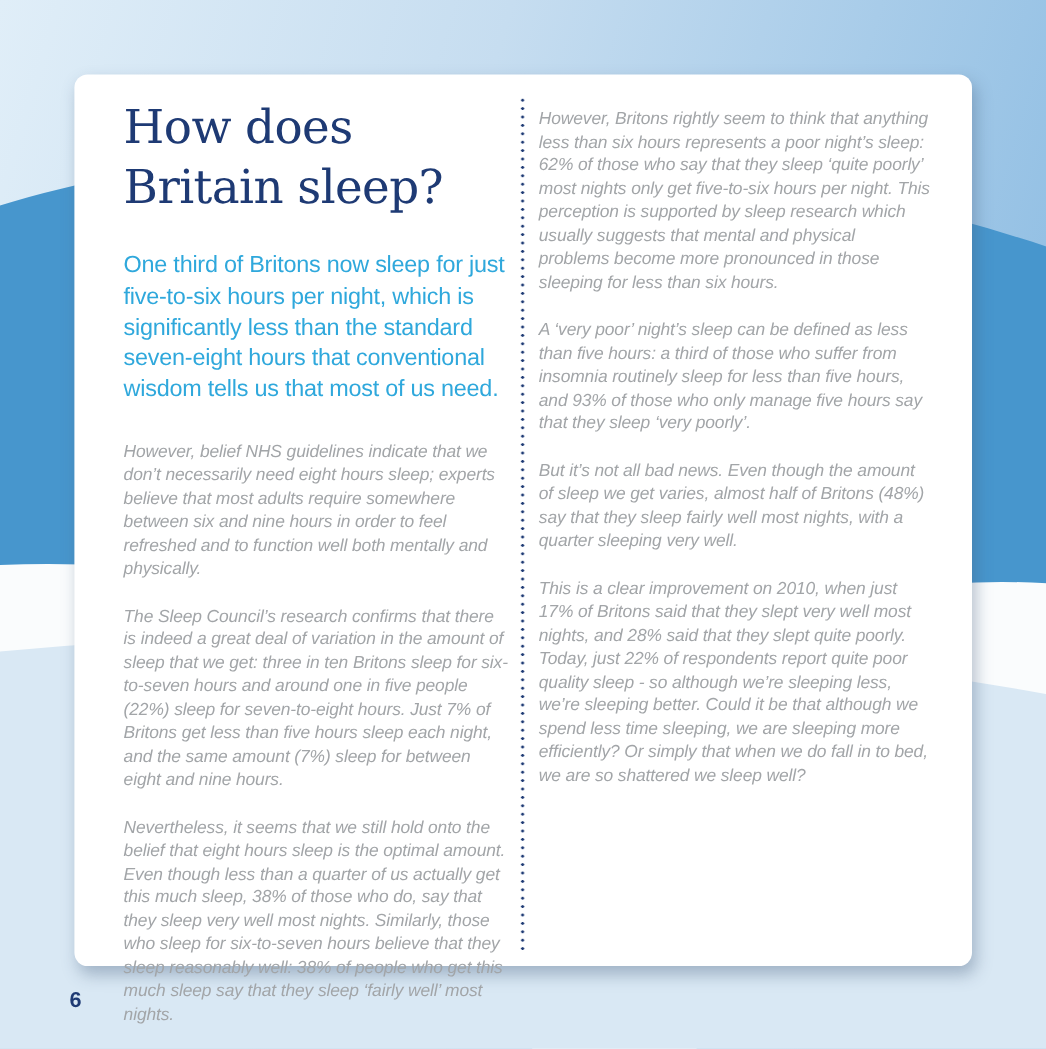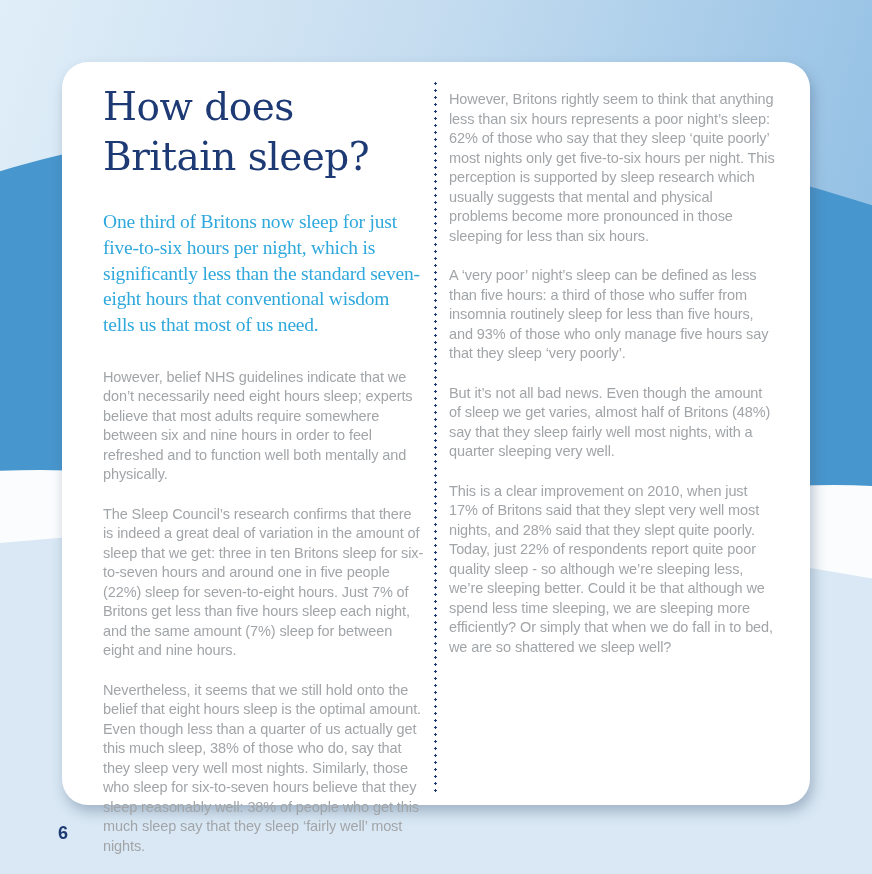--- a/index.html
+++ b/index.html
@@ -14,36 +14,36 @@
     background:var(--bottom-light);
     font-family:"Liberation Sans", sans-serif;
   }
   .bg{position:absolute; left:0; top:0; width:872px; height:874px; display:block;}
   .bg .sky-rect{fill:url(#skyGrad);}
   .bg .cloud-blue{fill:var(--cloud-blue);}
   .bg .cloud-white{fill:var(--cloud-white);}
   .bg .bottom-band{fill:var(--bottom-light);}
   .card{
     position:absolute; left:62px; top:62px; width:748px; height:743px;
-    background:var(--card-white); border-radius:26px;
+    background:var(--card-white); border-radius:11px;
     box-shadow:3px 7px 13px rgba(70,95,125,0.38);
   }
   .col-left{position:absolute; left:41px; top:20px; width:322px;}
   .col-right{position:absolute; left:387px; top:28px; width:326px;}
   .title{
     margin:0 0 28px 0; font-family:"DejaVu Serif", serif; font-weight:400;
     font-size:39px; line-height:1.27; color:var(--heading-navy); letter-spacing:-0.5px;
   }
   .intro{
-    margin:0 0 30px 0; font-family:Liberation Serif, serif; font-weight:400;
+    margin:0 0 30px 0; font-family:Liberation Sans, sans-serif; font-weight:400;
     font-size:19.5px; line-height:1.32; color:var(--intro-cyan); letter-spacing:-0.2px;
   }
   .bodytext{
     margin:0 0 20px 0; font-size:14.5px; line-height:1.345;
-    color:var(--body-gray); letter-spacing:-0.1px;
+    color:var(--body-gray); letter-spacing:-0.1px;font-style:italic;
   }
   .divider{
     position:absolute; left:372px; top:18px; width:3px; height:712px;
     background-image:radial-gradient(circle, var(--divider-navy) 1.15px, rgba(0,0,0,0) 1.4px);
     background-size:3px 7px; background-repeat:repeat-y;
   }
   .page-number{
     position:absolute; left:58px; top:823px; font-size:18px; font-weight:bold;
     color:var(--heading-navy);
   }

